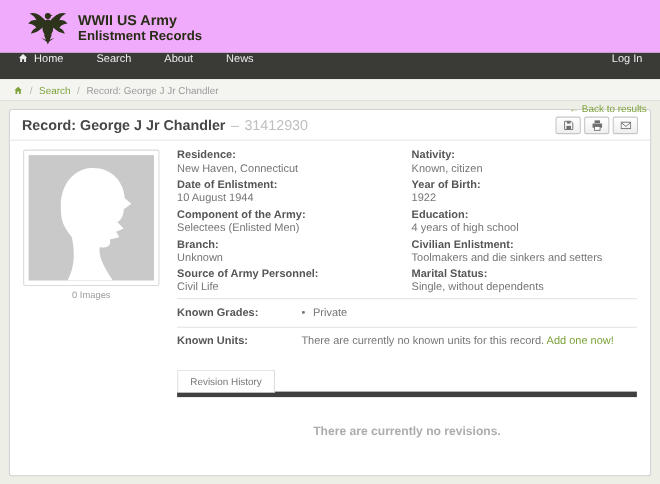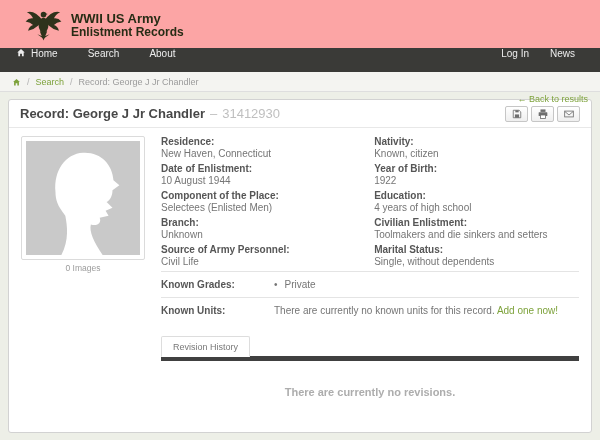--- a/index.html
+++ b/index.html
@@ -6,21 +6,21 @@
   html,body { width:600px; height:440px; }
   body {
     font-family: "Liberation Sans", sans-serif;
     background:#edefe7;
     overflow:hidden;
     -webkit-font-smoothing: antialiased;
   }
   .viewport { width:600px; height:440px; position:relative; }
 
   
-  .site-header { height:48px; background:#fca5a5; display:flex; align-items:center; padding-left:25px; }
+  .site-header { height:48px; background:#f0abfc; display:flex; align-items:center; padding-left:25px; }
   .logo { width:37px; height:37px; flex:none; }
   .logo svg { width:37px; height:37px; display:block; }
   .brand-text { margin-left:9px; color:#272c15; }
   .brand-title { font-size:13px; font-weight:700; line-height:15px; }
   .brand-sub { font-size:12px; font-weight:600; line-height:12px; }
 
   
   .navbar { height:24px; background:#3a3a37; display:flex; align-items:stretch; font-size:10px; color:#ededed; padding:0 10px; }
   .nav-item { display:flex; align-items:flex-start; gap:5px; padding:0 15px; cursor:pointer; }
   .nav-item:first-child { padding-left:6px; }
@@ -107,25 +107,25 @@
           <path d="M2 7 L8 1.5 L14 7 L12.3 7 L12.3 13 L9.5 13 L9.5 9 L6.5 9 L6.5 13 L3.7 13 L3.7 7 Z"></path>
         </svg>
       <span>Home</span>
     </div>
     <div class="nav-item">
       <span>Search</span>
     </div>
     <div class="nav-item">
       <span>About</span>
     </div>
+    <div class="nav-item">
+      <span>News</span>
+    </div>
     <div class="nav-item nav-login">
       <span>Log In</span>
-    </div>
-    <div class="nav-item">
-      <span>News</span>
     </div>
   </div>
 
   <div class="breadcrumb-bar">
     <span class="crumb-home">
       <svg viewBox="0 0 16 14" fill="#7da23b">
           <path d="M2 7 L8 1.5 L14 7 L12.3 7 L12.3 13 L9.5 13 L9.5 9 L6.5 9 L6.5 13 L3.7 13 L3.7 7 Z"></path>
         </svg>
     </span>
     <span>/</span>
@@ -187,21 +187,21 @@
           <div class="fields-col-left">
             <div class="field">
               <div class="field-label">Residence:</div>
               <div class="field-value">New Haven, Connecticut</div>
             </div>
             <div class="field">
               <div class="field-label">Date of Enlistment:</div>
               <div class="field-value">10 August 1944</div>
             </div>
             <div class="field">
-              <div class="field-label">Component of the Place:</div>
+              <div class="field-label">Component of the Army:</div>
               <div class="field-value">Selectees (Enlisted Men)</div>
             </div>
             <div class="field">
               <div class="field-label">Branch:</div>
               <div class="field-value">Unknown</div>
             </div>
             <div class="field">
               <div class="field-label">Source of Army Personnel:</div>
               <div class="field-value">Civil Life</div>
             </div>

